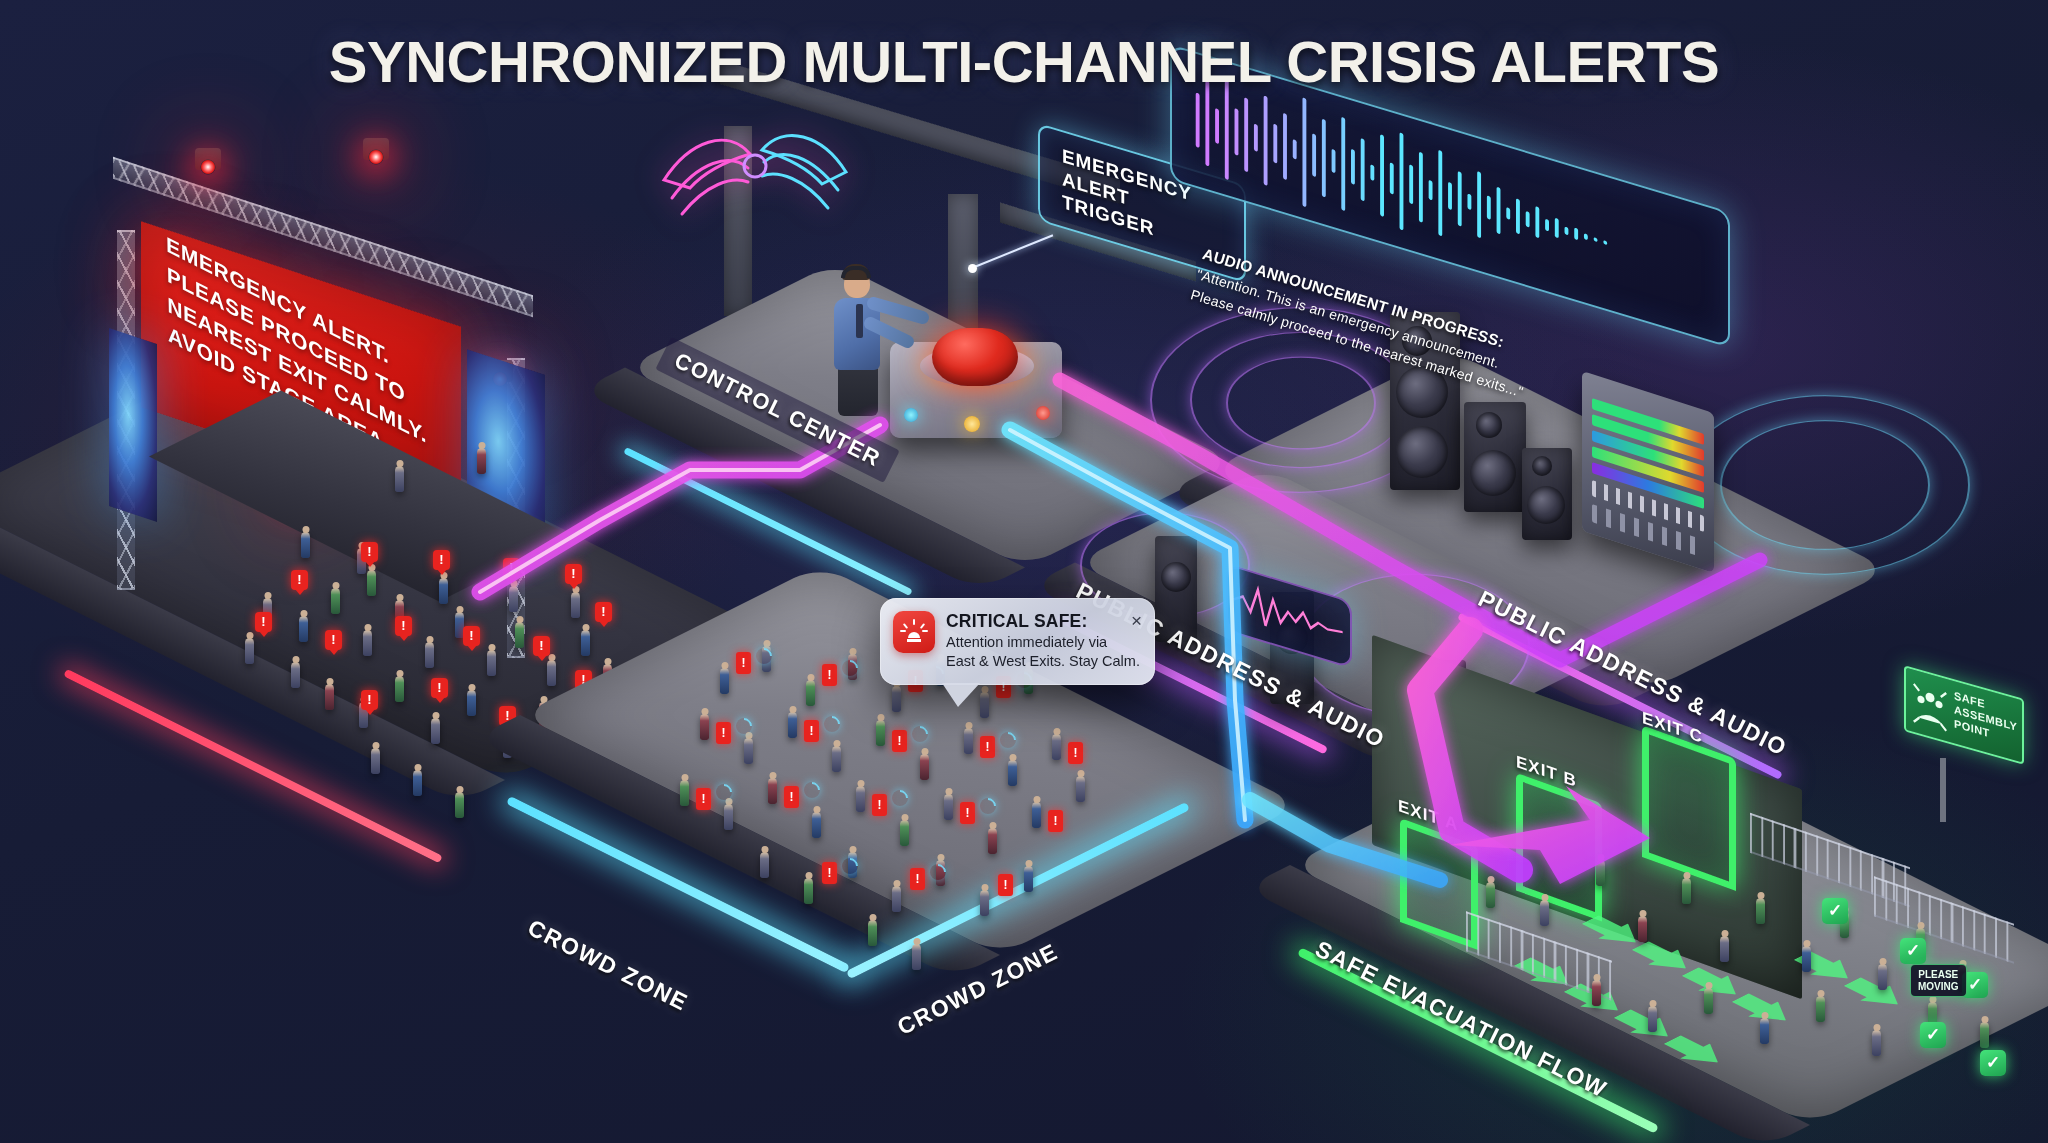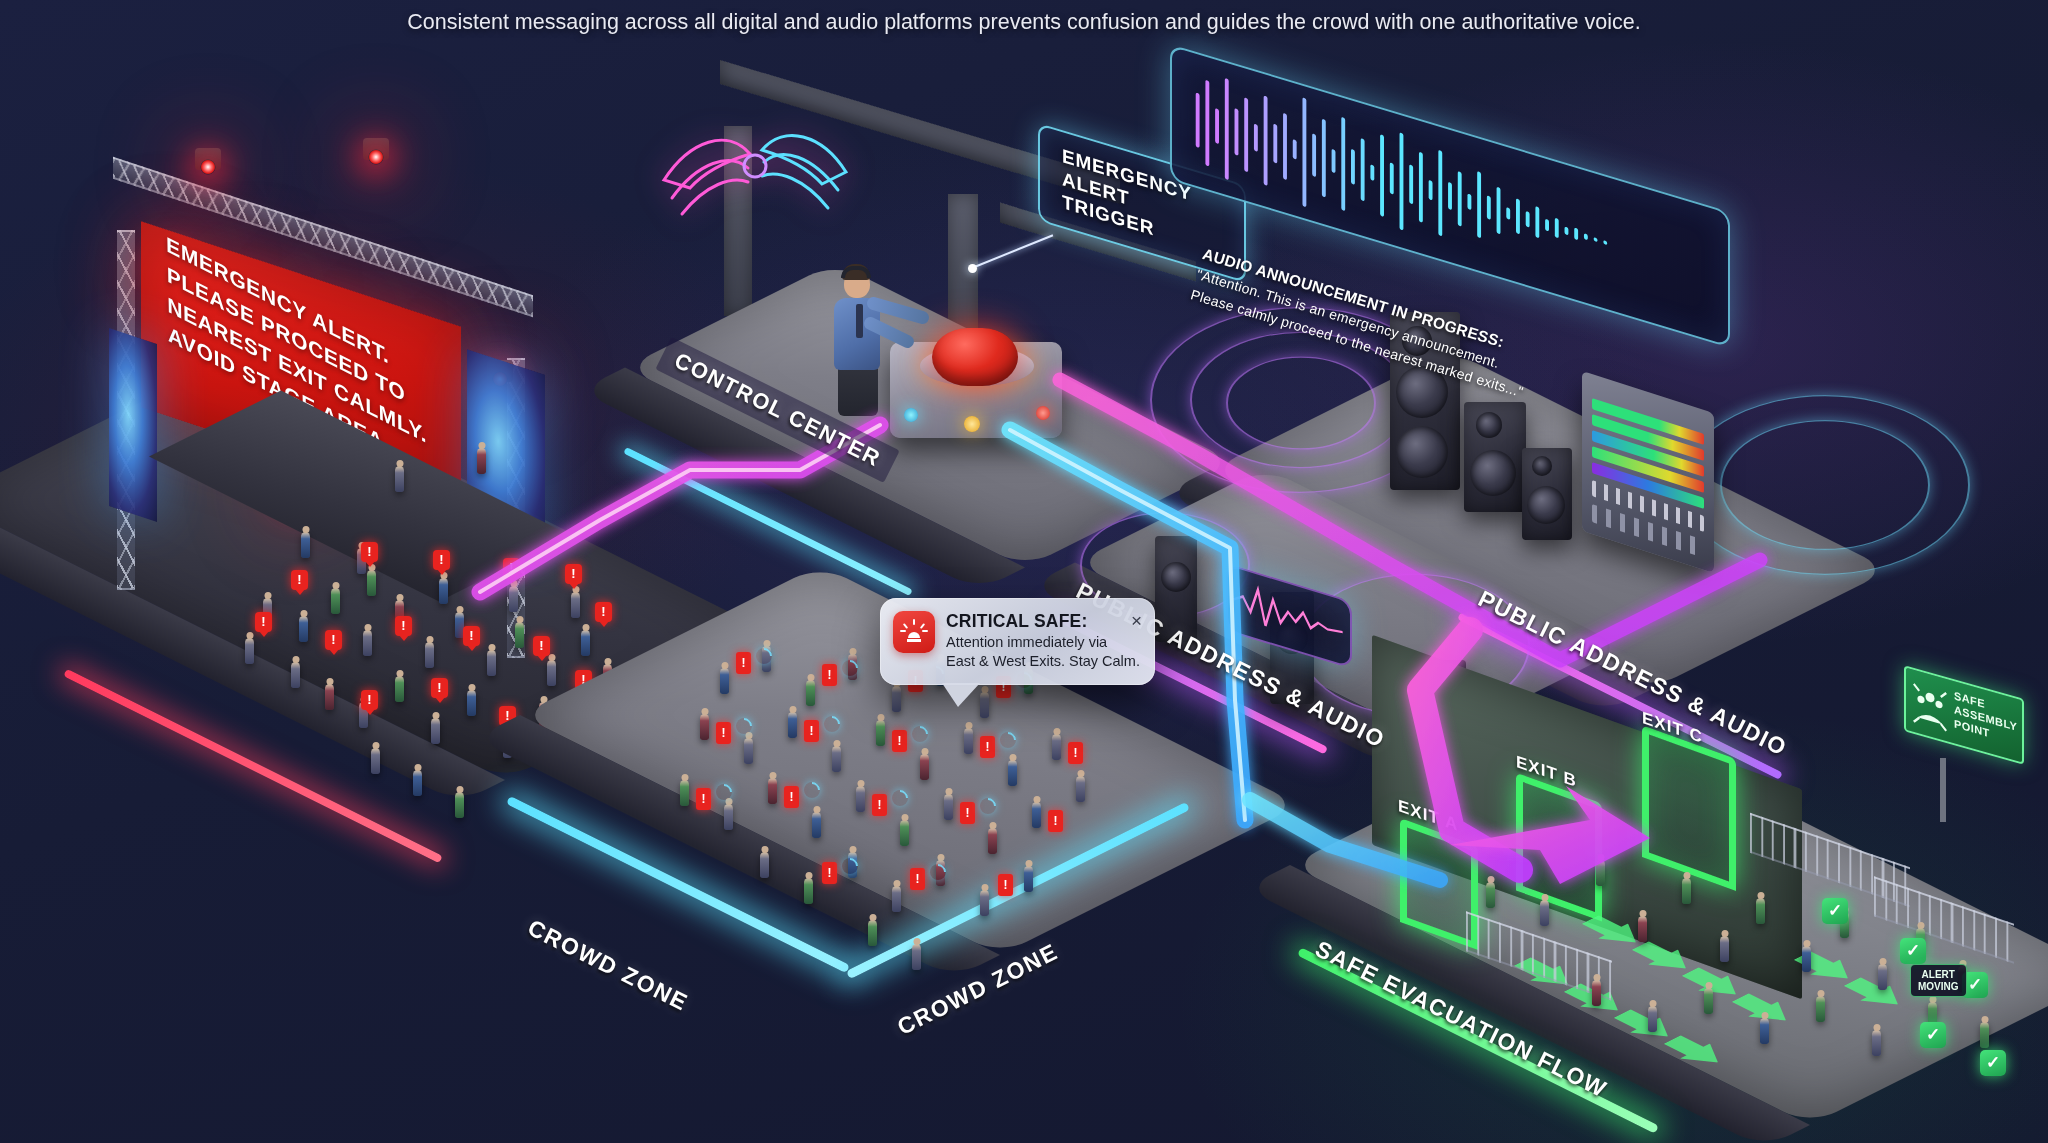--- a/index.html
+++ b/index.html
@@ -340,21 +340,21 @@
   .ca-close { position:absolute; right: 13px; top: 13px; color:#3a3e4c; font-size: 19px; line-height: 1; cursor: pointer; }
 
   .glow-line { position:absolute; border-radius: 40px; }
 </style>
 </head>
 <body>
 
 <div id="stage">
 
   <div class="header">
-    <div class="subtitle">Consistent messaging across all digital and audio platforms prevents confusion and guides the crowd with one authoritative voice.</div>
+    <div class="title">SYNCHRONIZED MULTI-CHANNEL CRISIS ALERTS</div>
   </div>
 
   <svg class="ribbon" style="left:0;top:0;width:2048px;height:1143px;z-index:20" viewBox="0 0 2048 1143">
     <defs>
       <linearGradient id="gMag" x1="0" y1="0" x2="1" y2="1">
         <stop offset="0%" stop-color="#ff64dc"></stop>
           <stop offset="100%" stop-color="#c23cff"></stop>
       </linearGradient>
       <linearGradient id="gCy" x1="0" y1="0" x2="1" y2="1">
         <stop offset="0%" stop-color="#6ee6ff"></stop>
@@ -814,21 +814,21 @@
     </div>
 
     <div>
       <div class="check-badge" style="left:402px; top:158px;">✓</div>
       <div class="check-badge" style="left:480px; top:198px;">✓</div>
       <div class="check-badge" style="left:542px; top:232px;">✓</div>
       <div class="check-badge" style="left:500px; top:282px;">✓</div>
       <div class="check-badge" style="left:560px; top:310px;">✓</div>
     </div>
 
-    <div class="crowd-moving-badge" style="left:490px; top:224px;">ALERT
+    <div class="crowd-moving-badge" style="left:490px; top:224px;">PLEASE
 MOVING</div>
 
     <div class="assembly-sign" style="left:484px; top:-58px;">
       <svg viewBox="0 0 40 48" style="position:absolute;left:6px;top:10px;width:36px;height:44px">
         <circle cx="20" cy="14" r="5" fill="#eafff0"></circle>
         <circle cx="10" cy="19" r="4" fill="#eafff0"></circle>
         <circle cx="30" cy="19" r="4" fill="#eafff0"></circle>
         <path d="M6 40 q14 -12 28 0 z" fill="#eafff0"></path>
         <path d="M2 4 l6 6 M38 4 l-6 6 M2 46 l6 -6 M38 46 l-6 -6" stroke="#eafff0" stroke-width="2.5" fill="none"></path>
       </svg>

